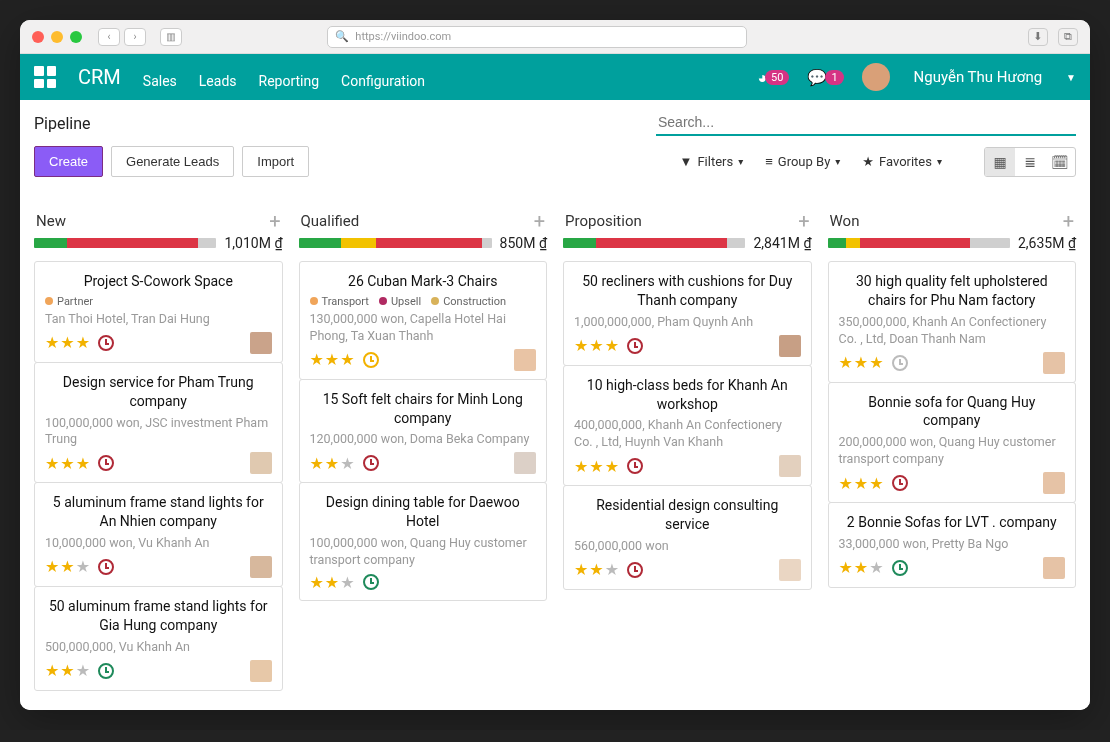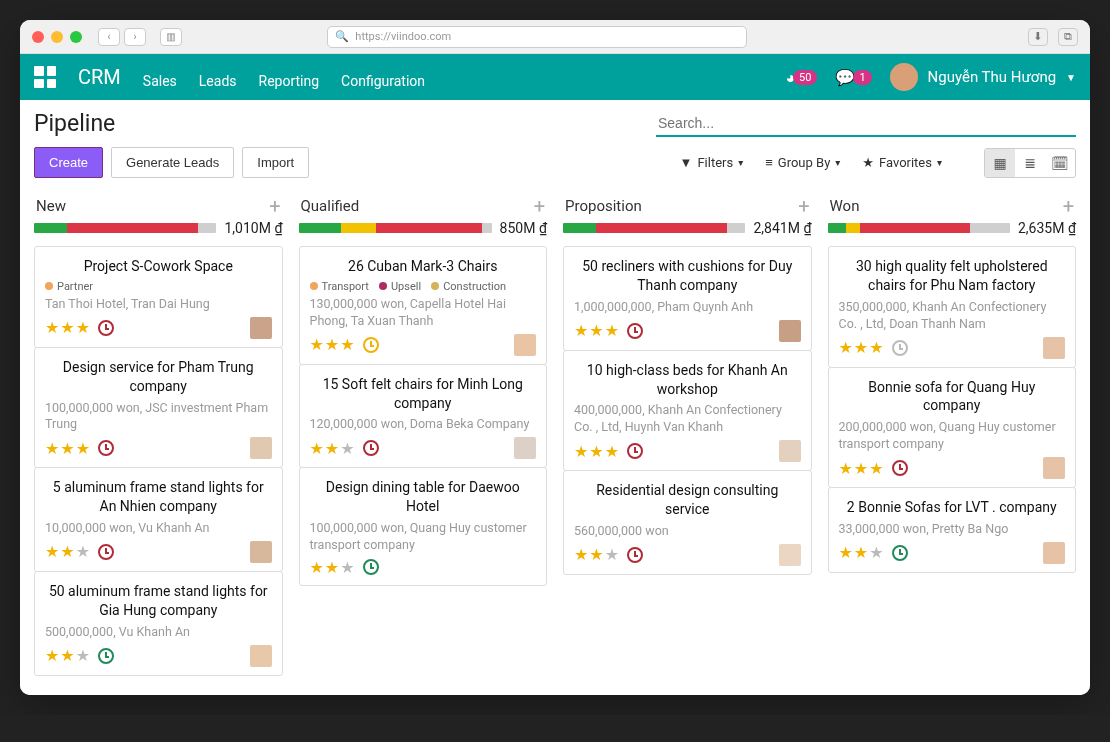--- a/index.html
+++ b/index.html
@@ -19,40 +19,40 @@
   
   .topnav { background:#00a09d; color:#fff; height:46px; display:flex; align-items:center; padding:0 14px; gap:22px; }
   .apps-icon { width:22px; height:22px; display:grid; grid-template-columns:1fr 1fr; grid-template-rows:1fr 1fr; gap:3px; }
   .apps-icon span{background:#fff;border-radius:1px;}
   .brand { font-size:20px; font-weight:400; }
   .topnav-links { display:flex; gap:22px; font-size:14px;margin-top:8px; }
   .topnav-links span { cursor:pointer; }
   .topnav-right { margin-left:auto; display:flex; align-items:center; gap:18px; }
   .icon-badge { position:relative; display:flex; align-items:center; }
   .badge { background:#d63384; color:#fff; font-size:11px; padding:1px 6px; border-radius:10px; margin-left:-2px; }
-  .user { display:flex; align-items:center; gap:10px; font-size:15px; }
+  .user { display:flex; align-items:center; gap:24px; font-size:15px; }
   .avatar { width:28px; height:28px; border-radius:50%; background:#d9a078; display:inline-block; }
 
   
   .subhead { padding:10px 14px 0 14px; }
   .row1 { display:flex; align-items:center; }
-  .page-title { font-size:23px; color:#222; }
+  .page-title { font-size:16px; color:#222; }
   .search-wrap { margin-left:auto; width:420px; border-bottom:2px solid #00a09d; }
   .search-wrap input { width:100%; border:none; outline:none; font-size:14px; padding:4px 2px; color:#333; }
   .row2 { display:flex; align-items:center; margin-top:10px; gap:8px; padding-bottom:10px; }
   .btn { border:1px solid #ccc; background:#fff; padding:7px 14px; font-size:13px; border-radius:2px; cursor:pointer; color:#333;}
   .btn.primary { background:#8b5cf6; color:#fff; border-color:#7c2d82; }
   .filter-group { margin-left:auto; display:flex; gap:22px; font-size:13px; color:#333; align-items:center;}
   .filter-item { display:flex; align-items:center; gap:5px; cursor:pointer; }
   .view-switch { display:flex; margin-left:20px; border:1px solid #ccc; border-radius:3px; overflow:hidden;}
   .view-btn { width:30px; height:28px; display:flex; align-items:center; justify-content:center; font-size:14px; color:#555; cursor:pointer; }
   .view-btn.active { background:#e6e6e6; }
 
   
-  .board { display:flex; gap:0; padding:0 6px 20px 6px; background:#fff; }
+  .board { display:flex; gap:0; padding:0 6px 20px 6px; background:#fff;margin-top:16px; }
   .col { flex:1; min-width:0; padding:0 8px; }
   .col-head { display:flex; align-items:center; padding:8px 2px 4px 2px; }
   .col-title { font-size:15px; color:#333; }
   .col-plus { margin-left:auto; color:#aaa; font-size:20px; cursor:pointer; line-height:1; }
   .bar-row { display:flex; align-items:center; gap:0; margin-bottom:10px;}
   .bar { height:10px; display:flex; flex:1; border-radius:1px; overflow:hidden;}
   .seg { height:100%; }
   .amount { font-size:14px; color:#222; margin-left:8px; white-space:nowrap; }
 
   .card { border:1px solid #ddd; border-radius:3px; padding:10px 10px 8px 10px; margin-bottom:-1px; background:#fff; position:relative; }

